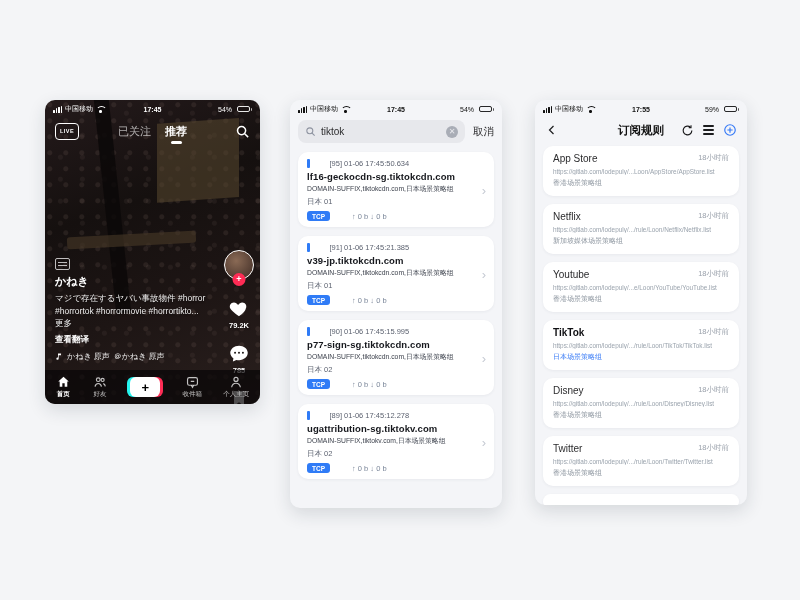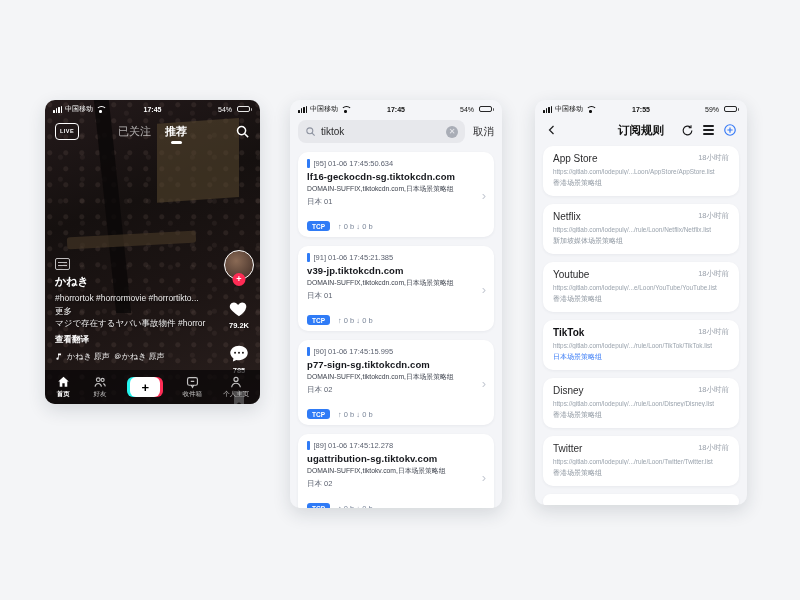--- a/index.html
+++ b/index.html
@@ -72,26 +72,26 @@
 
   
   .phone-mid { left:290px; top:100px; width:212px; height:408px; }
   .searchrow { position:absolute; top:20px; left:8px; right:8px; display:flex; align-items:center; gap:8px; z-index:4; }
   .searchpill { flex:1; height:23px; background:#e7e8ec; border-radius:8px; display:flex; align-items:center; padding:0 7px; gap:5px; }
   .searchpill .q { font-size:10px; color:#2c2c2e; flex:1; }
   .clear-x { width:12px; height:12px; border-radius:50%; background:#a9adb6; color:#e7e8ec; font-size:8px; line-height:12px; text-align:center; }
   .cancel-btn { font-size:10.5px; color:#2c2c2e; }
   .mp-list { position:absolute; top:52px; left:8px; right:8px; bottom:0; }
   .log-card { position:relative; background:#fff; border-radius:10px; padding:7px 9px 6px 9px; margin-bottom:9px; box-shadow:0 1px 3px rgba(40,50,70,.06); }
-  .log-meta { display:flex; align-items:center; gap:4px; font-size:7.5px; color:#5c6270; }
+  .log-meta { display:flex; align-items:center; gap:20px; font-size:7.5px; color:#5c6270; }
   .log-meta .bar { width:2.5px; height:9px; background:#2f7bf6; border-radius:1px; }
   .log-domain { font-size:9.5px; font-weight:bold; color:#15171c; margin:3px 0 2px; letter-spacing:.1px; }
   .log-rule { font-size:6.8px; color:#3a3f4a; }
   .log-node { font-size:7.5px; color:#5c6270; margin-top:3px; }
-  .log-traffic { display:flex; align-items:center; gap:8px; margin-top:14px; }
+  .log-traffic { display:flex; align-items:center; gap:22px; margin-top:4px; }
   .tcp-badge { background:#2f7bf6; color:#fff; font-size:6.5px; font-weight:bold; border-radius:3px; padding:1.5px 5px; }
   .traffic-txt { font-size:7.5px; color:#7a8699; }
   .log-chevron { position:absolute; right:8px; top:50%; transform:translateY(-50%); color:#c5cad3; font-size:13px; }
 
   
   .phone-right { left:535px; top:100px; width:212px; height:405px; }
   .rp-nav { position:absolute; top:18px; left:0; right:0; height:24px; display:flex; align-items:center; padding:0 10px; z-index:4; }
   .rp-title { position:absolute; left:0; right:0; text-align:center; font-size:11.5px; font-weight:bold; color:#111; }
   .rp-icons { margin-left:auto; display:flex; align-items:center; gap:9px; z-index:2; }
   .hamb { display:flex; flex-direction:column; gap:2.2px; }
@@ -189,22 +189,22 @@
             <path d="M14 4.5l7.5 6.5L14 17.5v-3.8C8.5 13.7 5 15.7 3 19.2c0-6.2 4.2-9.9 11-10.6V4.5z"></path>
           </svg>
       </span>
       <span class="rail-count">434</span>
     </div>
   </div>
 
   <div class="lp-caption">
     <div class="cap-trans-icon"></div>
     <div class="cap-user">かねき</div>
+    <div class="cap-text">マジで存在するヤバい事故物件 #horror</div>
     <div class="cap-text">#horrortok #horrormovie #horrortikto... 更多</div>
-    <div class="cap-text">マジで存在するヤバい事故物件 #horror</div>
     <div class="cap-translate">查看翻译</div>
     <div class="cap-music">
       <span class="icon">
         <svg width="8" height="9" viewBox="0 0 24 24" fill="#fff">
             <path d="M9 3v12.3A3.5 3.5 0 1 0 11 18V8h7V3H9z"></path>
           </svg>
       </span>
       <span>かねき 原声</span>
       <span>＠かねき 原声</span>
     </div>

